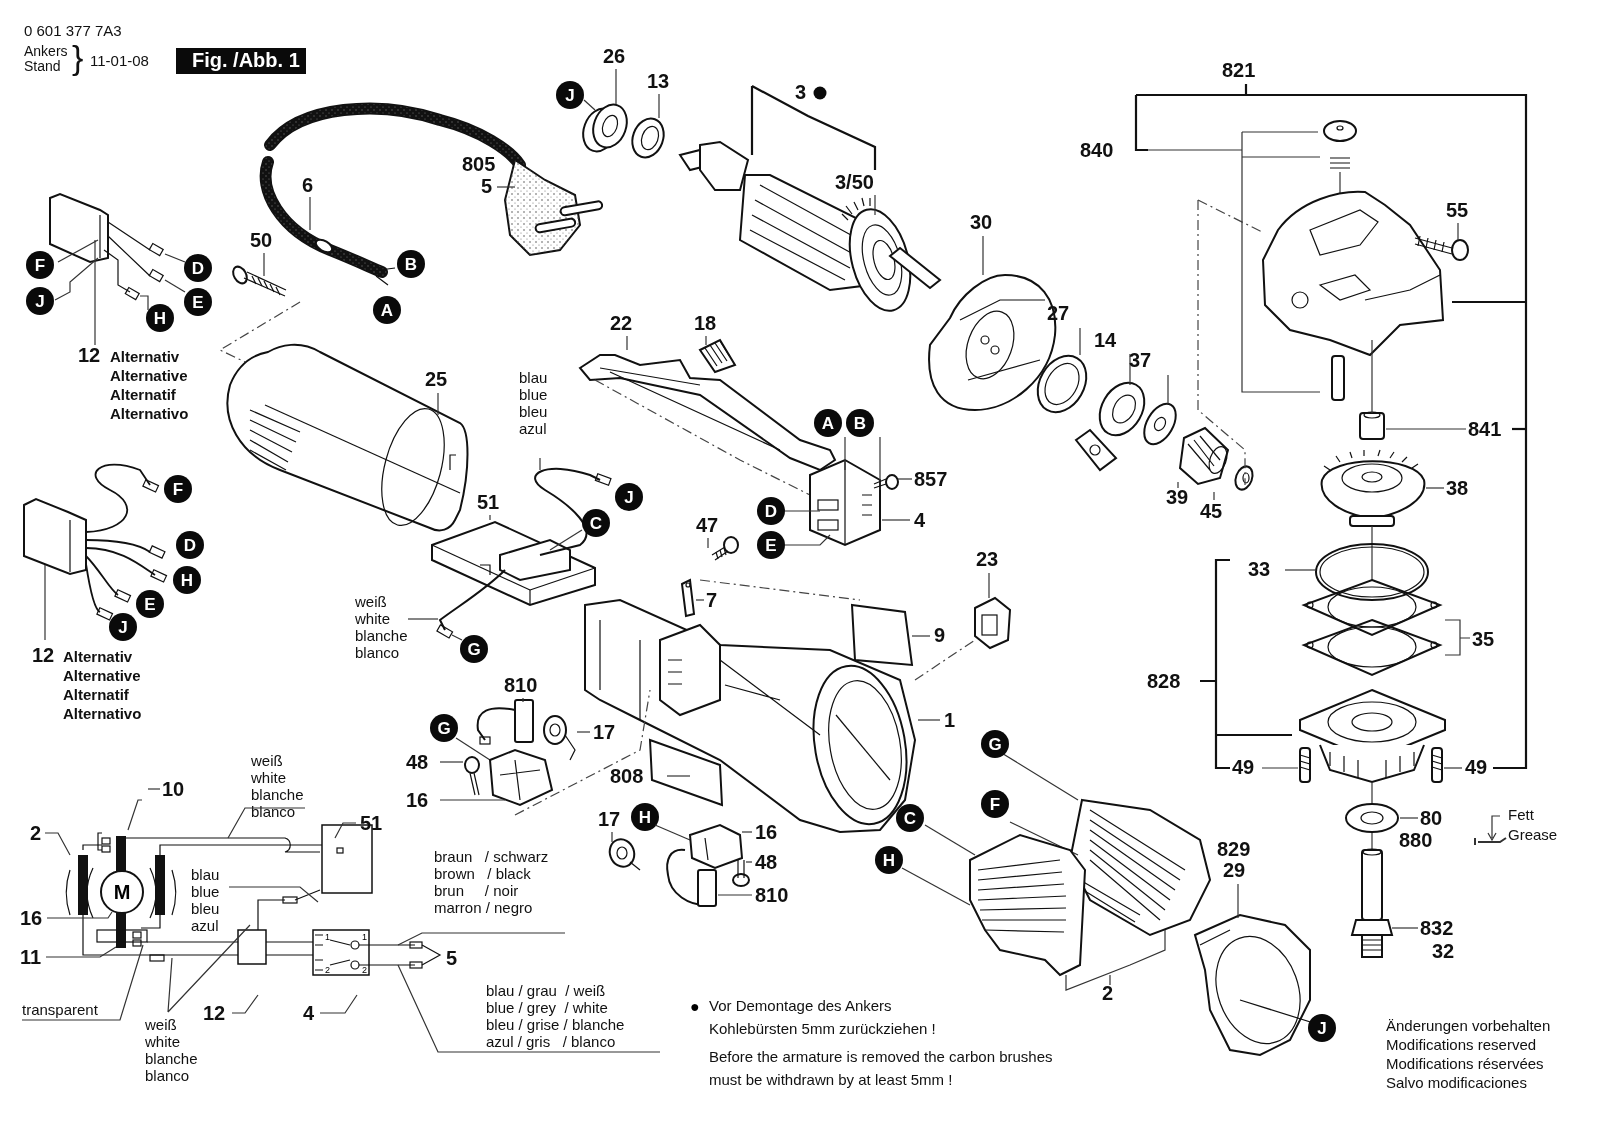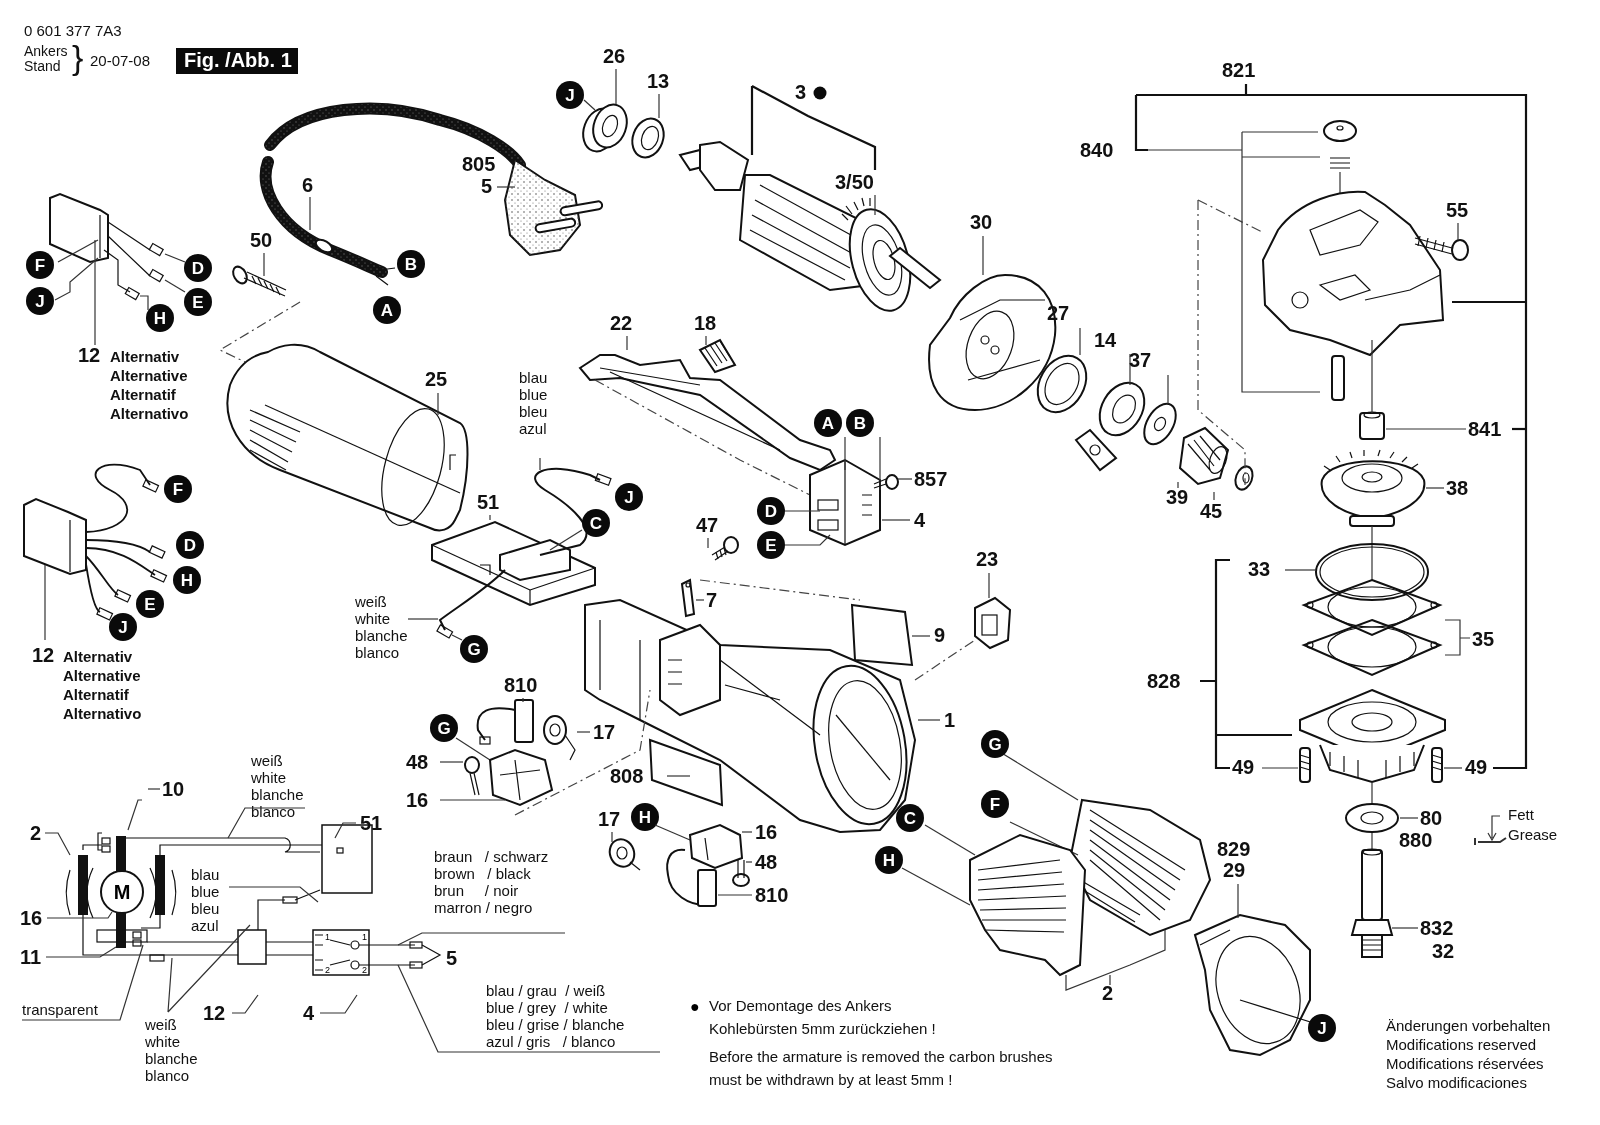--- a/index.html
+++ b/index.html
@@ -5,21 +5,21 @@
   html, body { margin: 0; padding: 0; background: #ffffff; }
   body { width: 1600px; height: 1125px; position: relative; overflow: hidden;
          font-family: "Liberation Sans", sans-serif; color: #111; }
   #diagram { position: absolute; left: 0; top: 0; width: 1600px; height: 1125px; }
   .hdr { position: absolute; font-family: "Liberation Sans", sans-serif; }
   .docno { left: 24px; top: 22px; font-size: 15px; }
   .stand { left: 24px; top: 44px; font-size: 14px; line-height: 15px; }
   .brace { left: 72px; top: 40px; font-size: 34px; font-weight: 300; line-height: 34px; }
   .date { left: 90px; top: 52px; font-size: 15px; }
   .fig { left: 176px; top: 48px; background: #0a0a0a; color: #fff; font-size: 20px;
-         font-weight: bold; padding: 1px 6px 2px 8px; }
+         font-weight: bold; padding: 1px 6px 2px 16px; }
   svg text { font-family: "Liberation Sans", sans-serif; }
   .num { font-size: 20px; font-weight: bold; fill: #111; }
   .lbl { font-size: 15px; fill: #111; }
   .lblb { font-size: 15px; font-weight: bold; fill: #111; }
   .note { font-size: 15px; fill: #111; }
   .letter { font-size: 17px; font-weight: bold; fill: #fff; text-anchor: middle; }
   .part { fill: #fff; stroke: #111; stroke-width: 2; }
   .thin { fill: none; stroke: #111; stroke-width: 1.2; }
   .lead { fill: none; stroke: #333; stroke-width: 1.2; }
   .dash { fill: none; stroke: #444; stroke-width: 1.2; stroke-dasharray: 10 4 2 4; }
@@ -29,21 +29,21 @@
 </style>
 </head>
 <body>
 
 <div class="hdr docno">0 601 377 7A3</div>
 <div class="hdr stand">
   <div>Ankers</div>
   <div>Stand</div>
 </div>
 <div class="hdr brace">}</div>
-<div class="hdr date">20-07-08</div>
+<div class="hdr date">11-01-08</div>
 <div class="hdr fig">Fig. /Abb. 1</div>
 
 <svg id="diagram" viewBox="0 0 1600 1125" xmlns="http://www.w3.org/2000/svg">
   <defs>
     <pattern id="dots" width="6" height="6" patternUnits="userSpaceOnUse">
       <circle cx="2" cy="2" r="0.8" fill="#555"></circle>
       <circle cx="5" cy="5" r="0.6" fill="#777"></circle>
     </pattern>
   </defs>
 

